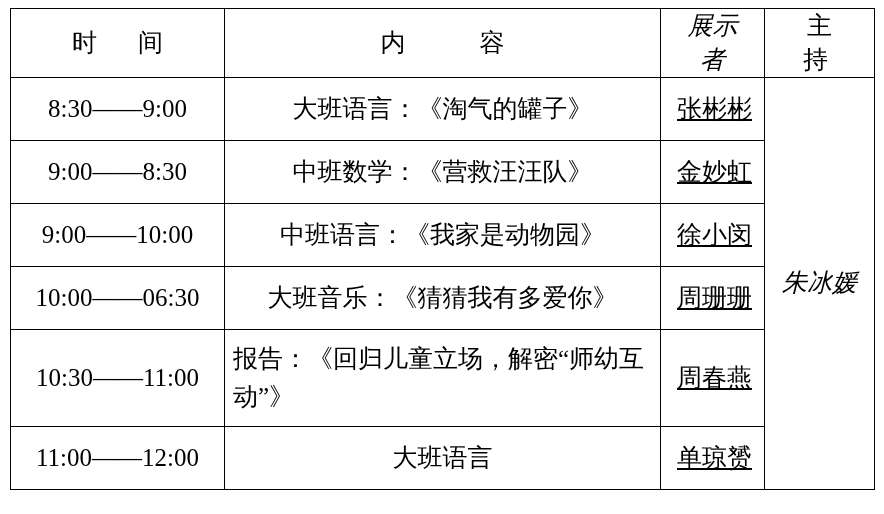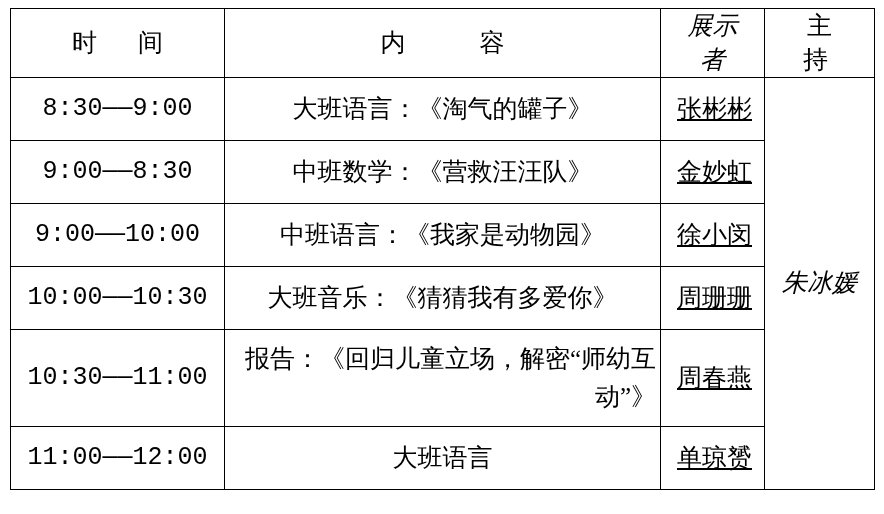--- a/index.html
+++ b/index.html
@@ -51,28 +51,28 @@
   thead td.no-space {
     letter-spacing: 0;
     text-indent: 0;
     font-style: italic;
   }
   tbody td {
     height: 62px;
   }
   td.time {
     font-size: 21px;
-    font-family: Liberation Mono, monospace;
+    font-family: Liberation Serif, serif;
     white-space: nowrap;
   }
   td.content {
     font-size: 22px;
   }
   td.content.left {
-    text-align: right;
+    text-align: left;
     line-height: 1.5;
     padding-left: 8px;
     padding-right: 4px;
   }
   td.presenter {
     font-size: 22px;
     white-space: nowrap;
     text-decoration: underline;
   }
   td.host {
@@ -112,21 +112,21 @@
         <td class="time">9:00——8:30</td>
         <td class="content">中班数学：《营救汪汪队》</td>
         <td class="presenter">金妙虹</td>
       </tr>
       <tr>
         <td class="time">9:00——10:00</td>
         <td class="content">中班语言：《我家是动物园》</td>
         <td class="presenter">徐小闵</td>
       </tr>
       <tr>
-        <td class="time">10:00——10:30</td>
+        <td class="time">10:00——06:30</td>
         <td class="content">大班音乐：《猜猜我有多爱你》</td>
         <td class="presenter">周珊珊</td>
       </tr>
       <tr class="tall">
         <td class="time">10:30——11:00</td>
         <td class="content left">报告：《回归儿童立场，解密“师幼互动”》</td>
         <td class="presenter">周春燕</td>
       </tr>
       <tr>
         <td class="time">11:00——12:00</td>

